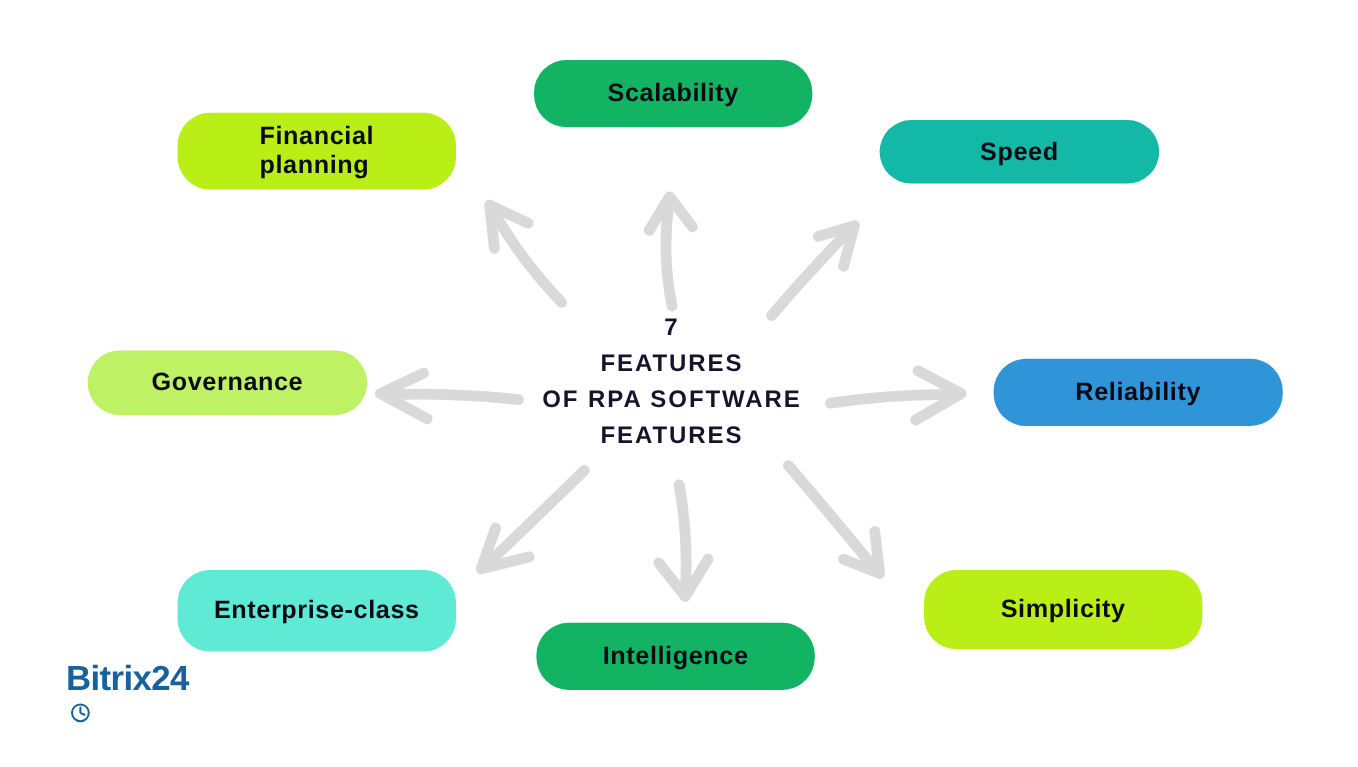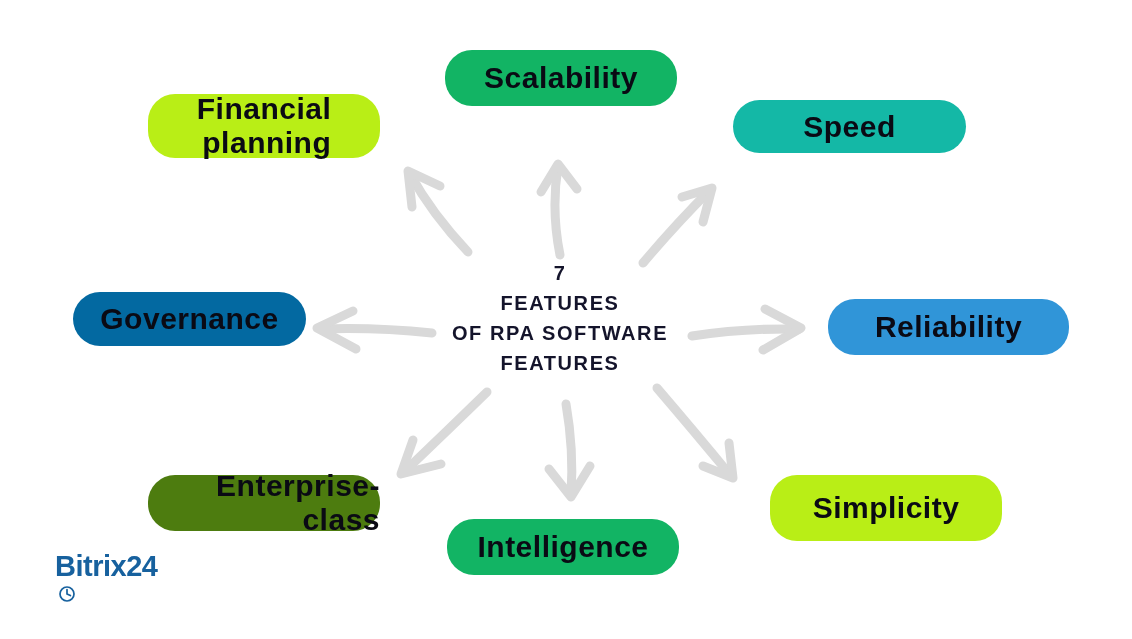--- a/index.html
+++ b/index.html
@@ -4,22 +4,22 @@
 <style>
   html,body{margin:0;padding:0;background:#ffffff;}
   .stage{
     position:relative;width:1132px;height:639px;background:#ffffff;overflow:hidden;
     font-family:"Liberation Sans", sans-serif;
   }
   .arrows{position:absolute;left:0;top:0;width:1132px;height:639px;}
   .arrows path{fill:none;stroke-width:9;stroke-linecap:round;stroke-linejoin:round;}
   .node{
     position:absolute;display:flex;align-items:center;justify-content:center;
-    border-radius:27px;font-weight:bold;font-size:30px;letter-spacing:.5px;
-    text-align:right;white-space:pre-line;line-height:1.13;
+    border-radius:27px;font-weight:bold;font-size:21px;letter-spacing:.5px;
+    text-align:left;white-space:pre-line;line-height:1.13;
   }
   .center-title{
     position:absolute;left:400px;top:258px;width:320px;
     text-align:center;font-weight:bold;font-size:20px;line-height:30px;
     letter-spacing:1.6px;
   }
   .logo{
     position:absolute;left:55px;top:550px;display:flex;align-items:flex-start;
     font-weight:bold;font-size:29px;letter-spacing:-0.5px;flex-direction:column;
   }
@@ -71,29 +71,29 @@
 
   <div class="node" style="left: 733px; top: 100px; width: 233px; height: 53px; background-color: #14b8a6;">
     <span style="color: rgb(10, 10, 20);">Speed</span>
   </div>
 
   <div class="node" style="left: 148px; top: 94px; width: 232px; height: 64px; background-color: rgb(185, 238, 22);">
     <span style="color: rgb(10, 10, 20);">Financial
 planning</span>
   </div>
 
-  <div class="node" style="left: 73px; top: 292px; width: 233px; height: 54px; background-color: #0369a1;">
+  <div class="node" style="left: 73px; top: 292px; width: 233px; height: 54px; background-color: #bef264;">
     <span style="color: rgb(10, 10, 20);">Governance</span>
   </div>
 
   <div class="node" style="left: 828px; top: 299px; width: 241px; height: 56px; background-color: rgb(48, 149, 216);">
     <span style="color: rgb(10, 10, 20);">Reliability</span>
   </div>
 
-  <div class="node" style="left: 148px; top: 475px; width: 232px; height: 56px; background-color: #4d7c0f;">
+  <div class="node" style="left: 148px; top: 475px; width: 232px; height: 68px; background-color: #5eead4;">
     <span style="color: rgb(10, 10, 20);">Enterprise-class</span>
   </div>
 
   <div class="node" style="left: 447px; top: 519px; width: 232px; height: 56px; background-color: rgb(18, 180, 100);">
     <span style="color: rgb(10, 10, 20);">Intelligence</span>
   </div>
 
   <div class="node" style="left: 770px; top: 475px; width: 232px; height: 66px; background-color: rgb(185, 238, 22);">
     <span style="color: rgb(10, 10, 20);">Simplicity</span>
   </div>

